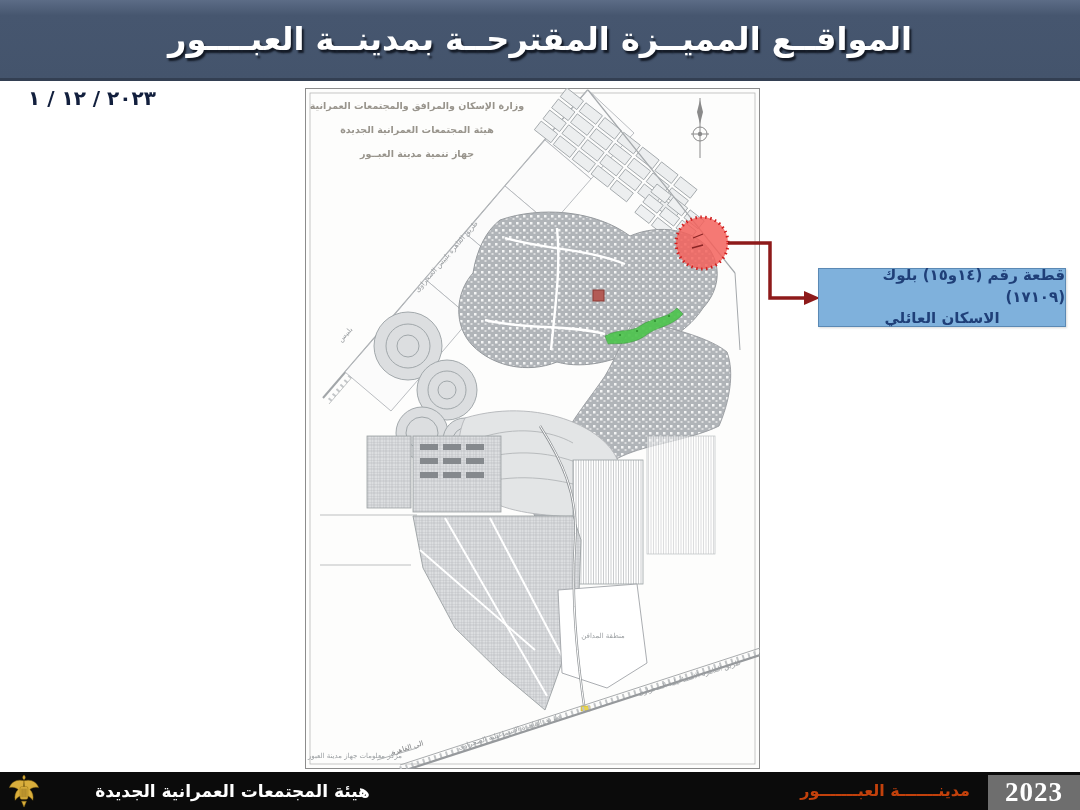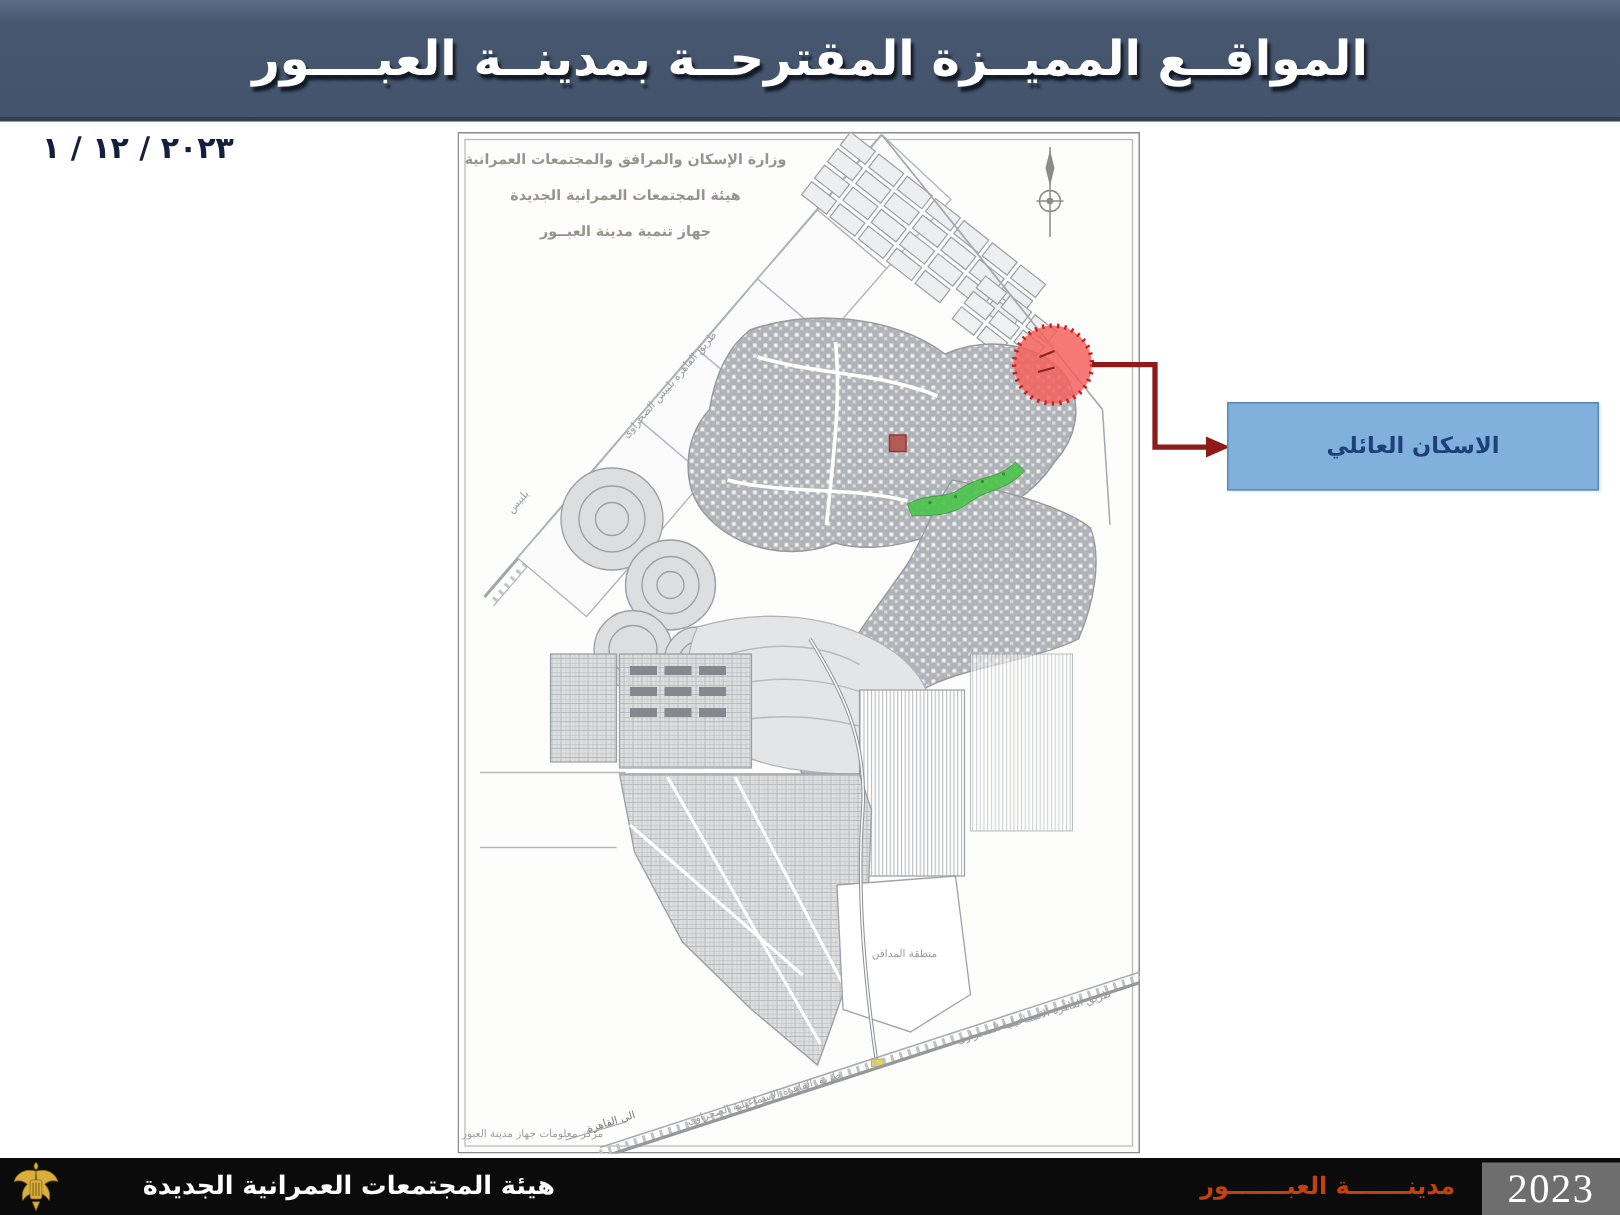--- a/index.html
+++ b/index.html
@@ -53,21 +53,21 @@
     position:absolute;left:60px;top:0;width:345px;height:38px;line-height:38px;
     text-align:center;color:#fff;font-size:17px;font-weight:700;direction:rtl;white-space:nowrap;
   }
   .footer-city{
     position:absolute;left:660px;top:0;width:310px;height:38px;line-height:38px;
     color:#c2410c;font-size:16px;font-weight:700;direction:rtl;white-space:nowrap;
   }
   .year-badge{
     position:absolute;right:0;top:3px;width:92px;height:35px;
     background:#6E6E6E;color:#fff;
-    font-family:"Liberation Serif", serif;font-weight:400;font-size:27px;
+    font-family:"Liberation Serif", serif;font-weight:700;font-size:27px;
     display:flex;align-items:center;justify-content:center;letter-spacing:1px;
   }
   .eagle{
     position:absolute;left:8px;top:1px;width:32px;height:37px;
   }
   
   text.maplbl{fill:#98948c;font-weight:600;}
   text.roadlbl{fill:#9a9ea1;}
 </style>
 </head>
@@ -265,20 +265,21 @@
   </g>
 </svg>
 </div>
 
 <svg class="arrow-overlay">
   <path d="M728 243 L770 243 L770 298 L806 298" fill="none" stroke="#8E1A1A" stroke-width="3.5"></path>
   <polygon points="804,291 820,298 804,305" fill="#8E1A1A"></polygon>
 </svg>
 
 <div class="callout-box">
+  <div>قطعة رقم (١٤و١٥) بلوك (١٧١٠٩)</div>
   <div>الاسكان العائلي</div>
 </div>
 
 <div class="footer-bar">
   <svg class="eagle" viewBox="0 0 32 38">
     <g fill="#D9AE3C" stroke="#8a6a10" stroke-width="0.5">
       <path d="M16 2 c1.8 1.5 1.8 3.5 0 5 c-1.8 -1.5 -1.8 -3.5 0 -5 z"></path>
       <path d="M16 8 C9 6 3 9 1 15 c4 -1 7 0 9 2 c-3 3 -4 7 -3 11 c2 -3 5 -5 8 -5 z"></path>
       <path d="M16 8 C23 6 29 9 31 15 c-4 -1 -7 0 -9 2 c3 3 4 7 3 11 c-2 -3 -5 -5 -8 -5 z"></path>
       <rect x="12" y="14" width="8" height="13" rx="1.5"></rect>

